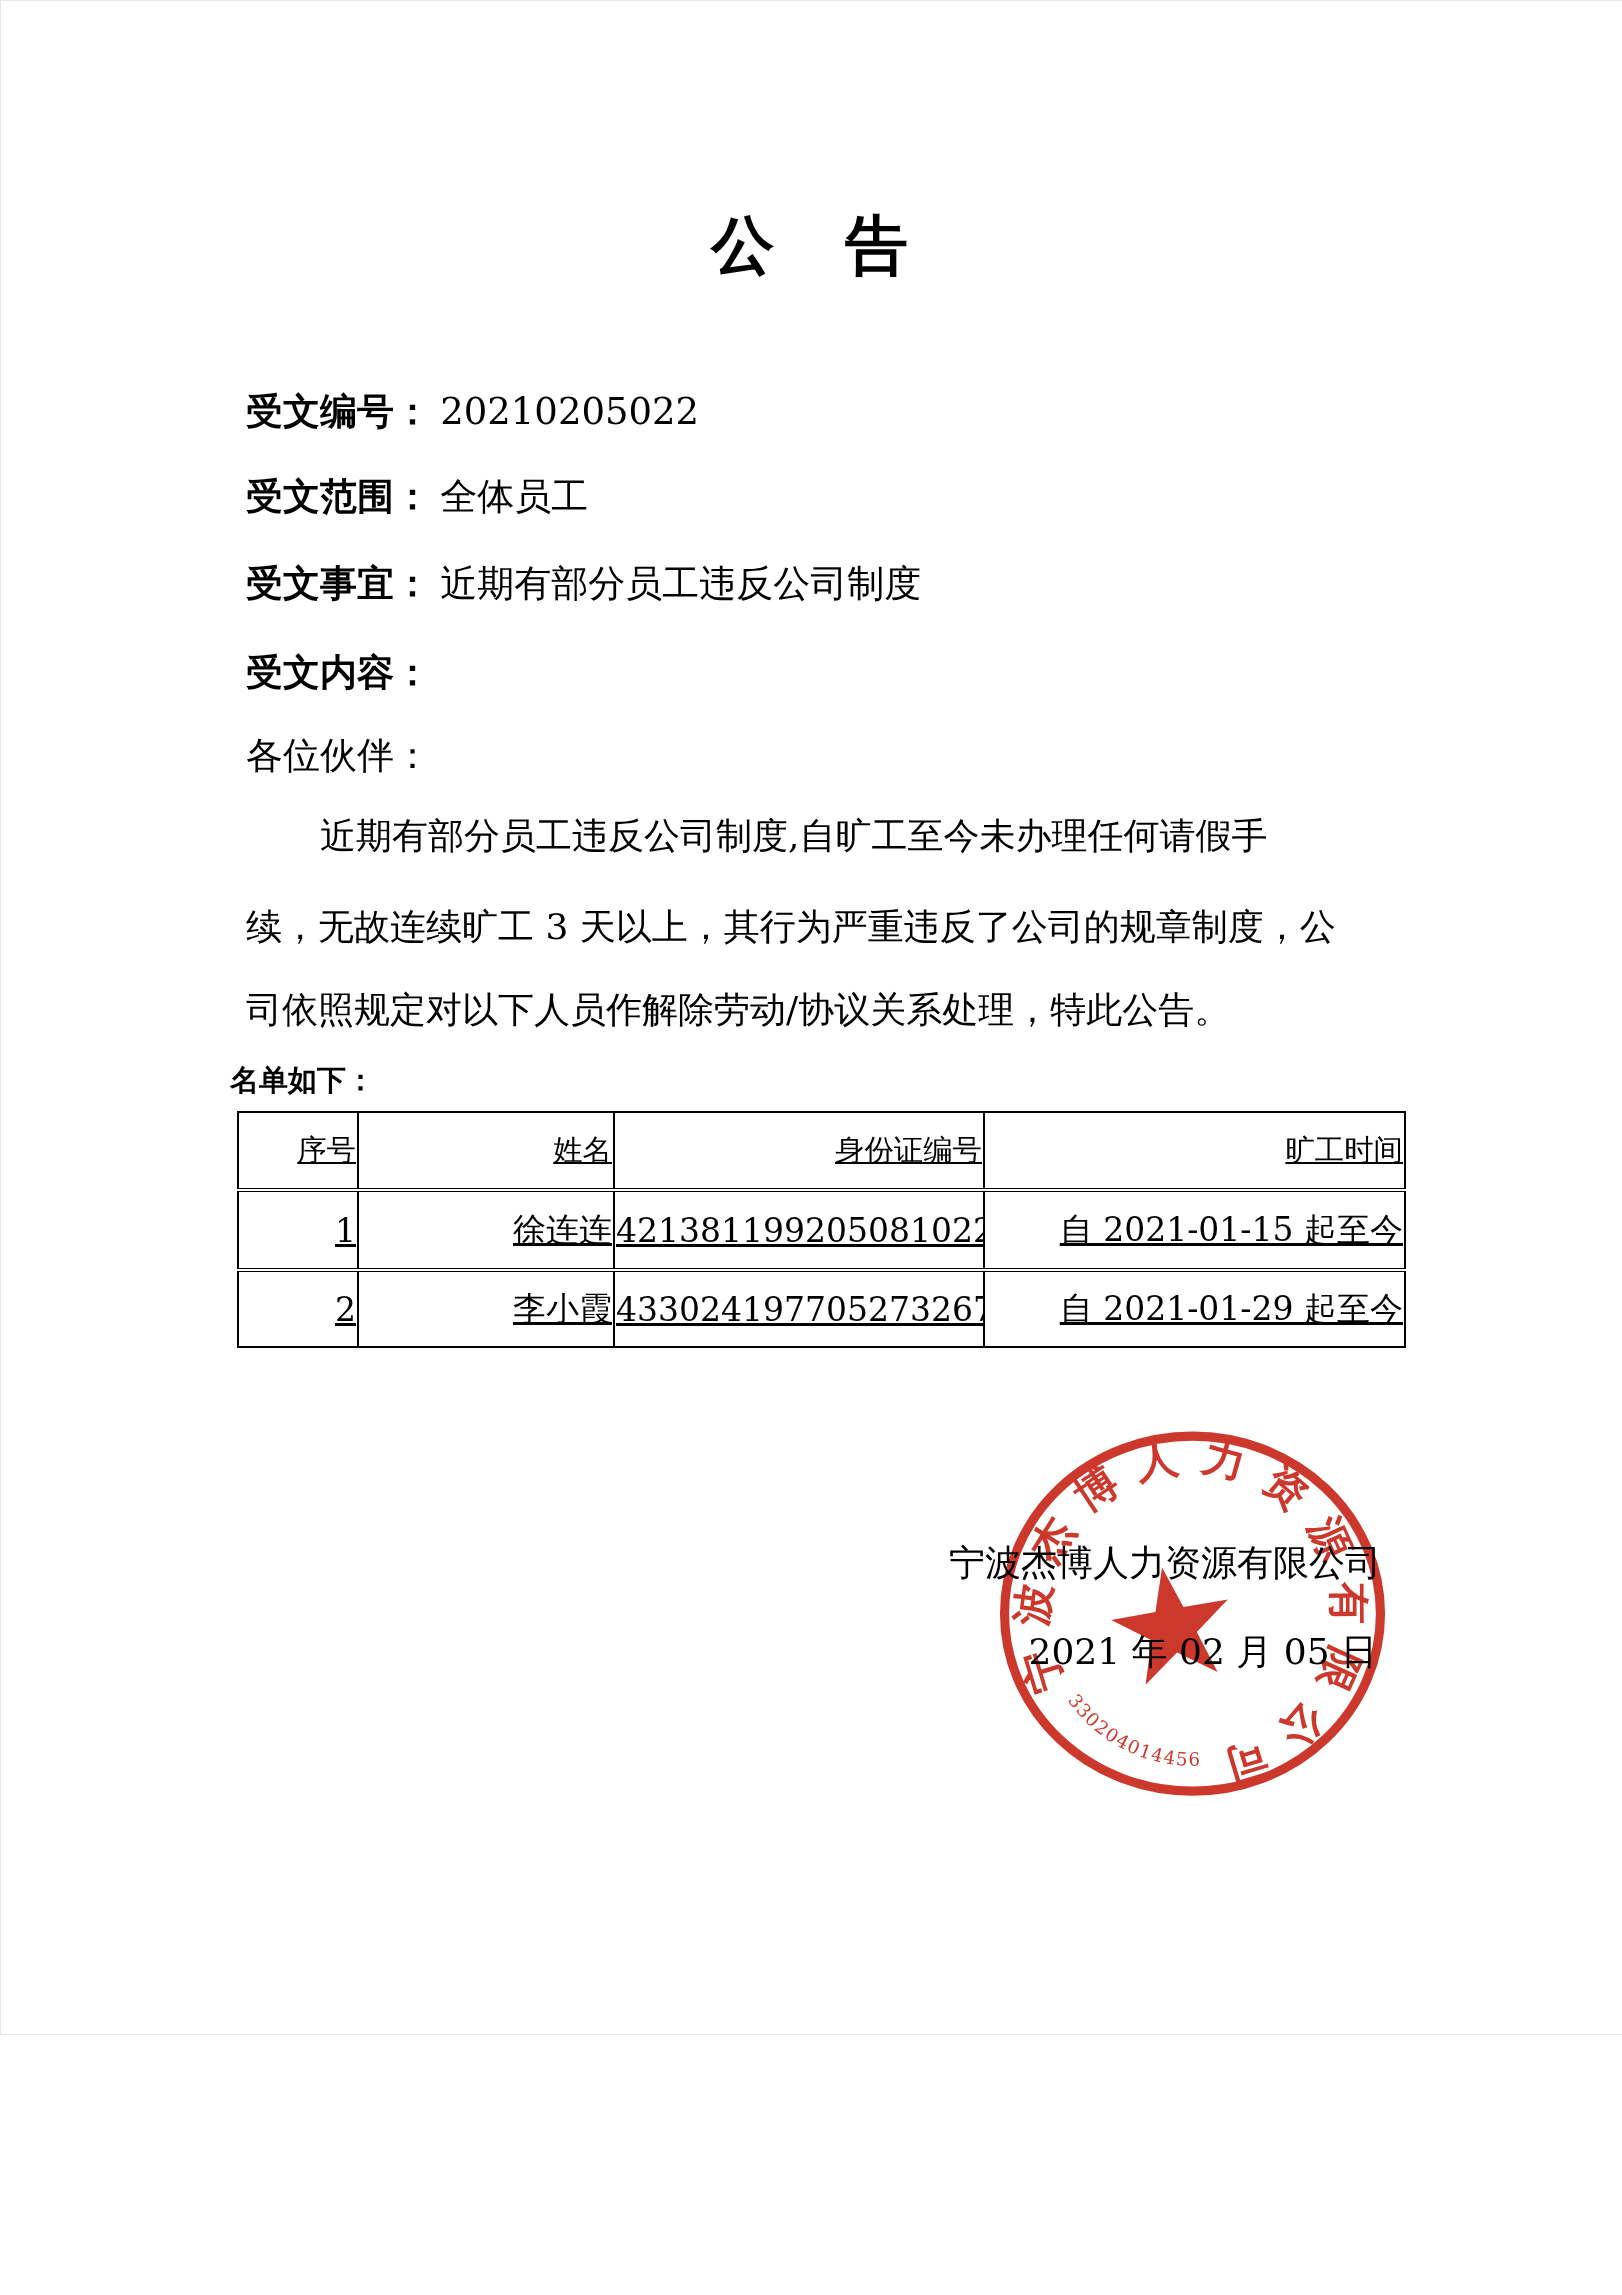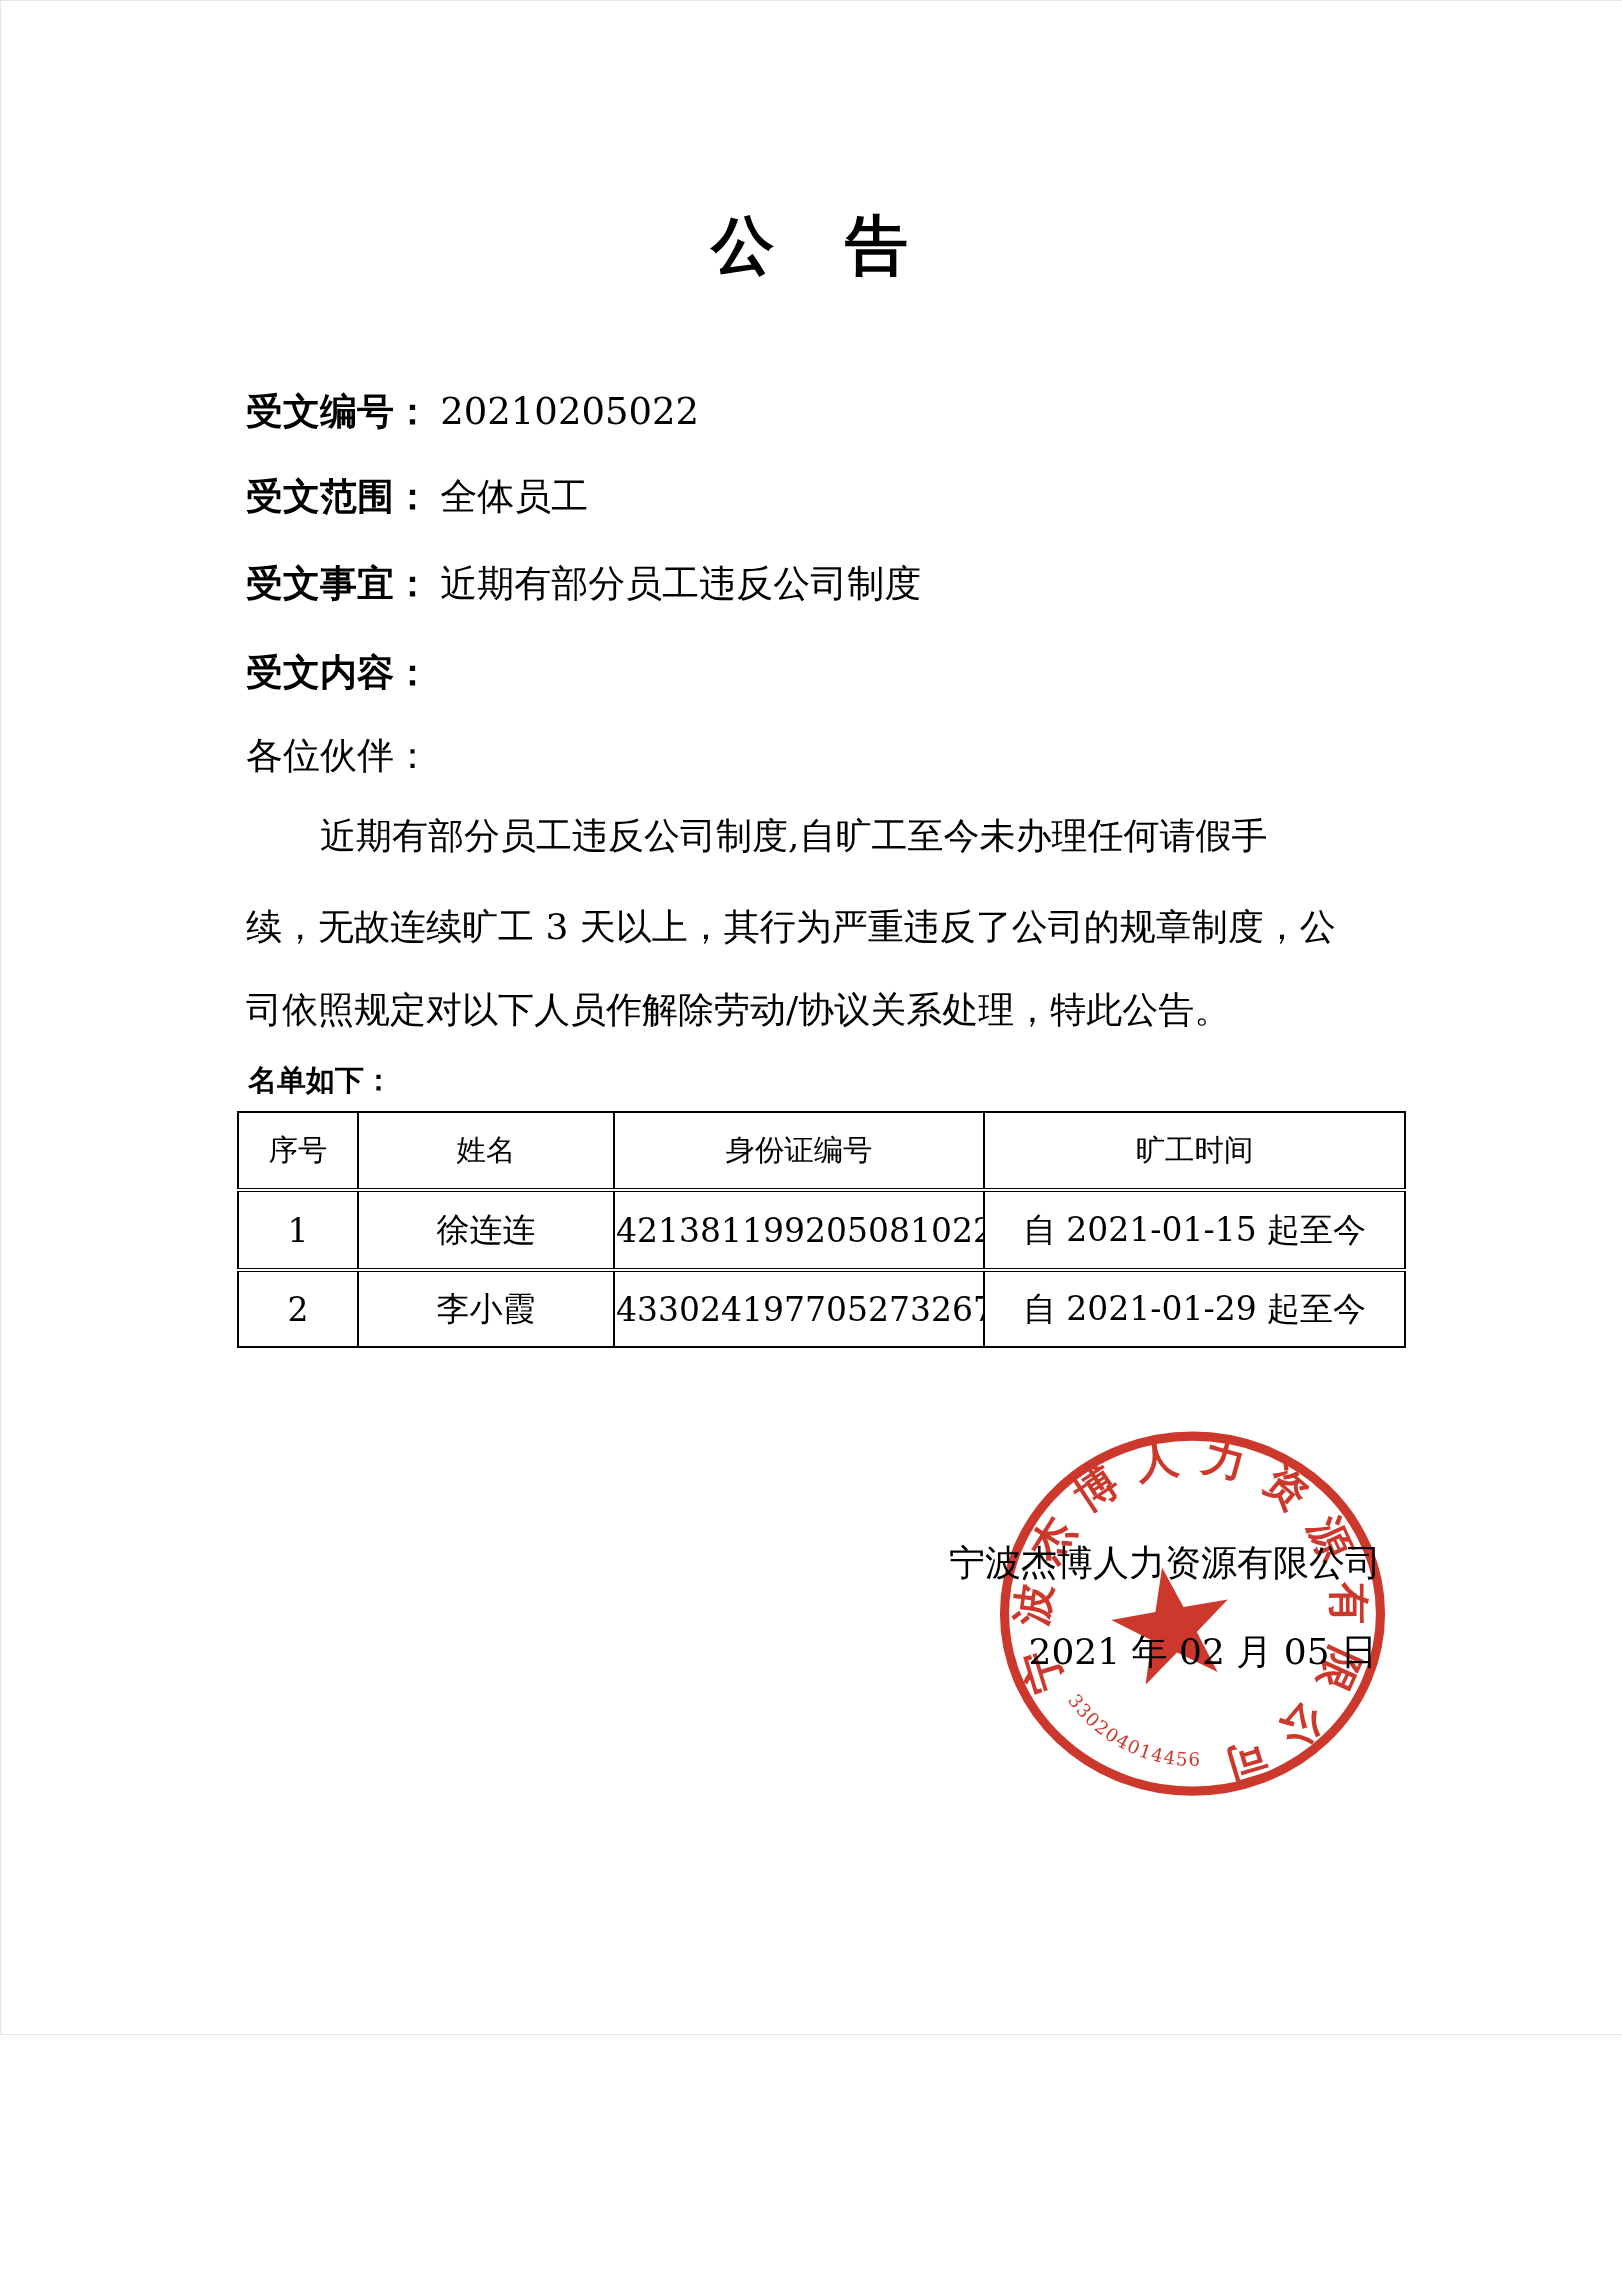--- a/index.html
+++ b/index.html
@@ -18,36 +18,37 @@
     text-align:center;
     font-size:63px; font-weight:bold;
     letter-spacing:3.9px;
     white-space:nowrap;
   }
   .field-row { position:absolute; left:245px; font-size:37px; white-space:nowrap; }
   .field-label { font-weight:bold; }
   .field-value { font-weight:normal; margin-left:9.2px;margin-top:30px; }
   .salutation { position:absolute; left:245px; font-size:37px; }
   .body-line { position:absolute; font-size:36px; white-space:nowrap; }
-  .list-label { position:absolute; left:247px; top:1060px; font-size:29px; font-weight:bold; }
+  .list-label { position:absolute; left:229px; top:1060px; font-size:29px; font-weight:bold; }
 
   table.roster {
     position:absolute; left:236px; top:1110px;
     width:1168px;
     border-collapse:collapse;
     table-layout:fixed;
     border:2.6px solid #000;
   }
   table.roster th, table.roster td {
     border:2px solid #000;
-    text-align:center;
+    text-align:right;
     vertical-align:middle;
     font-weight:normal;
     overflow:hidden;
     white-space:nowrap;
+    text-decoration:underline;
   }
   table.roster thead th { height:73px; font-size:29.4px; border-bottom:4.6px double #000; }
   table.roster tr.data-row-1 td { height:74px; font-size:33px; border-bottom:4.6px double #000; }
   table.roster tr.data-row-2 td { height:72px; font-size:33px; }
 
   .sign-company { position:absolute; right:241px; top:1538px; font-size:36px; white-space:nowrap; }
   .sign-date   { position:absolute; right:245px; top:1627px; font-size:36px; white-space:nowrap; }
 
   .seal {
     position:absolute; left:995px; top:1428px;

